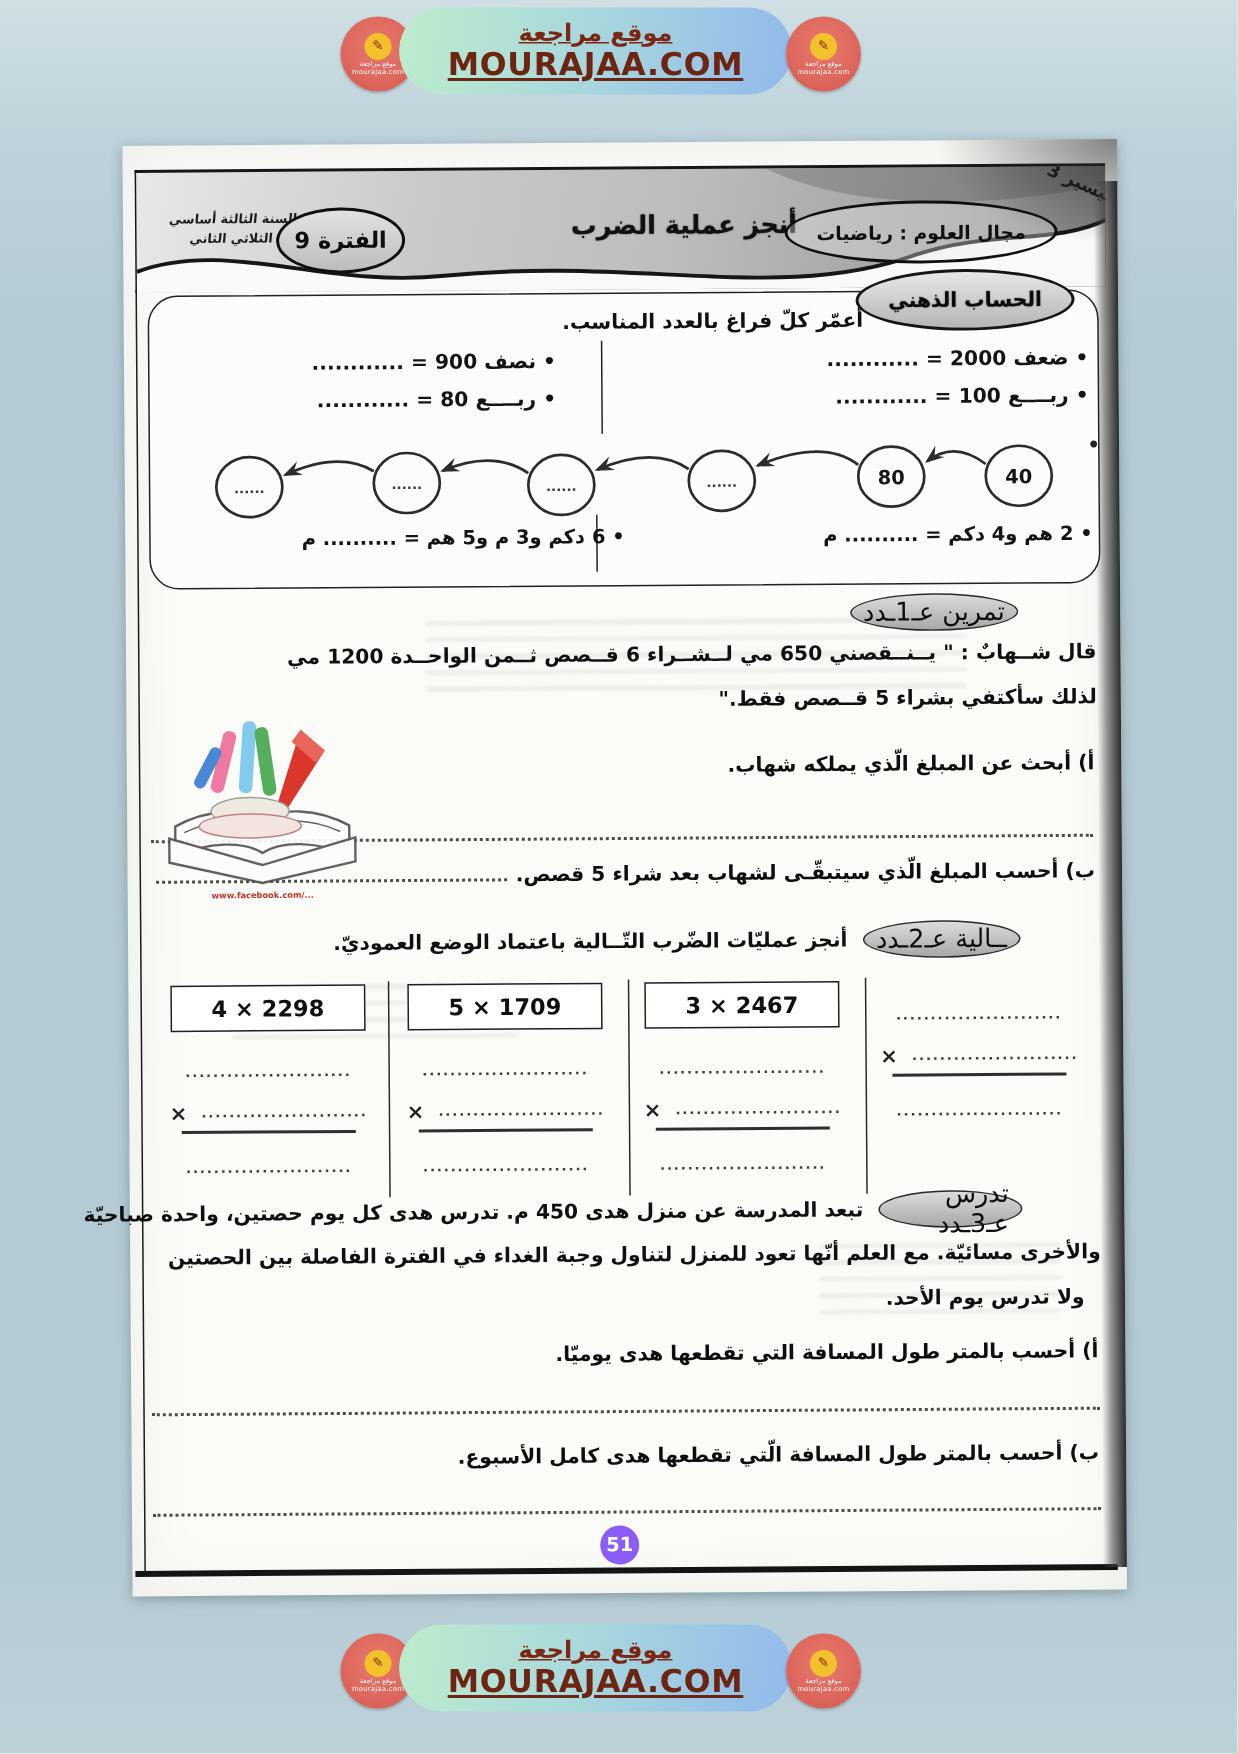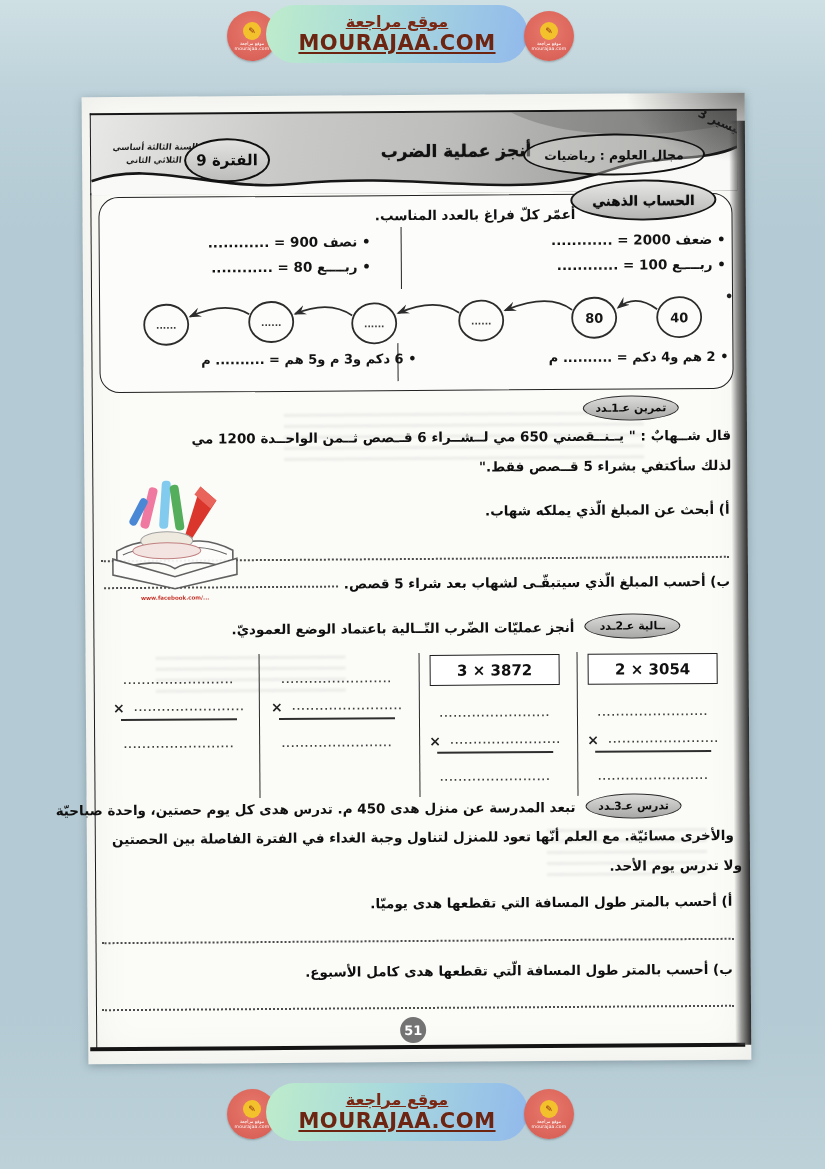--- a/index.html
+++ b/index.html
@@ -65,21 +65,21 @@
   .mm-item.colL{padding-right:55px;}
   .mm-div1{position:absolute;left:318px;top:132px;width:0;height:62px;border-left:1.8px solid #222;}
   .mm-div2{position:absolute;left:314px;top:248px;width:0;height:38px;border-left:1.8px solid #222;}
   .numline{position:absolute;left:8px;top:192px;}
   .mm-conv{position:absolute;top:256px;font-size:13px;font-weight:bold;color:#141414;white-space:nowrap;direction:rtl;}
   .mm-conv.right{right:18px;}
   .mm-conv.left{right:330px;}
   
   .ex-badge{min-width:96px;height:25px;padding:0 8px;border:1.5px solid #2a2a2a;border-radius:50%;
     background:linear-gradient(180deg,#dcdcda,#a8a8a6);display:flex;align-items:center;justify-content:center;
-    font-size:11px;font-weight:bold;color:#0d0d0d;box-sizing:border-box;}
+    font-size:17px;font-weight:normal;color:#0d0d0d;box-sizing:border-box;}
   .ex-row{position:absolute;display:flex;direction:rtl;align-items:center;gap:10px;}
   .stmt{position:absolute;direction:rtl;text-align:right;font-size:13.5px;font-weight:bold;color:#101010;white-space:nowrap;}
   .q{position:absolute;direction:rtl;font-size:13.5px;font-weight:bold;color:#0e0e0e;white-space:nowrap;}
   .dotline{position:absolute;border-bottom:2.2px dotted #4c4c4c;height:0;}
   .qb-row{position:absolute;display:flex;direction:rtl;align-items:flex-end;}
   .qb-row .fill{flex:1;border-bottom:2.2px dotted #4c4c4c;margin-bottom:4px;margin-right:6px;}
   
   .mult-wrap{position:absolute;left:14px;top:556px;width:632px;height:146px;display:flex;direction:rtl;}
   .mult-col{width:158px;display:flex;flex-direction:column;align-items:center;}
   .prob-box{width:128px;height:29px;border:1.7px solid #1f1f1f;display:flex;align-items:center;justify-content:center;
@@ -88,21 +88,21 @@
   .wk-row2{display:flex;direction:ltr;align-items:center;width:132px;justify-content:space-between;margin-top:14px;}
   .wk-x{font-size:14px;font-weight:bold;color:#222;}
   .wk-line{width:116px;border-top:2.2px solid #2e2e2e;margin-top:3px;}
   .wk-top{margin-top:24px;}
   .wk-res{margin-top:20px;}
   .col-div{position:absolute;width:0;height:144px;top:558px;border-left:1.7px solid #2a2a2a;}
   
   .watermark{position:absolute;left:20px;top:382px;width:140px;height:122px;opacity:.92;}
   .watermark .url{position:absolute;left:0;bottom:0;width:140px;text-align:center;font-size:5.5px;color:#c02418;font-weight:bold;}
   
-  .page-circle{position:absolute;left:312px;top:922px;width:26px;height:26px;border-radius:50%;background:#737373;
+  .page-circle{position:absolute;left:312px;top:922px;width:26px;height:26px;border-radius:50%;background:#8b5cf6;
     display:flex;align-items:center;justify-content:center;font-size:13px;font-weight:bold;color:#fff;}
 </style>
 </head>
 <body>
 
 <div class="banner" style="top:5px;">
   <div class="logo-badge" style="left:227px;top:6px;">
     <div class="yellow">✎</div>
     <div class="t1">موقع مراجعة</div>
     <div class="t2">mourajaa.com</div>
@@ -221,68 +221,69 @@
     <div class="url">www.facebook.com/...</div>
   </div>
 
   <div class="ex-row" style="right:68px;top:520px;">
     <div class="ex-badge">ــالية عـ2ـدد</div>
     <span class="stmt" style="position:static;">أنجز عمليّات الضّرب التّــالية باعتماد الوضع العموديّ.</span>
   </div>
 
   <div class="mult-wrap">
     <div class="mult-col">
-      <div class="prob-box">2 × 3054</div>
       <div class="wk-dots wk-top">........................</div>
       <div class="wk-row2">
           <span class="wk-x">×</span>
           <span class="wk-dots">........................</span>
         </div>
       <div class="wk-line"></div>
       <div class="wk-dots wk-res">........................</div>
     </div>
     <div class="mult-col">
-      <div class="prob-box">3 × 3872</div>
+      <div class="prob-box">3 × 2467</div>
       <div class="wk-dots wk-top">........................</div>
       <div class="wk-row2">
           <span class="wk-x">×</span>
           <span class="wk-dots">........................</span>
         </div>
       <div class="wk-line"></div>
       <div class="wk-dots wk-res">........................</div>
     </div>
     <div class="mult-col">
+      <div class="prob-box">5 × 1709</div>
       <div class="wk-dots wk-top">........................</div>
       <div class="wk-row2">
           <span class="wk-x">×</span>
           <span class="wk-dots">........................</span>
         </div>
       <div class="wk-line"></div>
       <div class="wk-dots wk-res">........................</div>
     </div>
     <div class="mult-col">
+      <div class="prob-box">4 × 2298</div>
       <div class="wk-dots wk-top">........................</div>
       <div class="wk-row2">
           <span class="wk-x">×</span>
           <span class="wk-dots">........................</span>
         </div>
       <div class="wk-line"></div>
       <div class="wk-dots wk-res">........................</div>
     </div>
   </div>
   <div class="col-div" style="left:173px;"></div>
   <div class="col-div" style="left:333px;"></div>
   <div class="col-div" style="left:491px;"></div>
 
   <div class="ex-row" style="right:68px;top:700px;">
     <div class="ex-badge">تدرس عـ3ـدد</div>
     <span class="stmt" style="position:static;">تبعد المدرسة عن منزل هدى 450 م. تدرس هدى كل يوم حصتين، واحدة صباحيّة</span>
   </div>
   <div class="stmt" style="right:16px;top:734px;">والأخرى مسائيّة. مع العلم أنّها تعود للمنزل لتناول وجبة الغداء في الفترة الفاصلة بين الحصتين</div>
-  <div class="stmt" style="right:8px;top:764px;">ولا تدرس يوم الأحد.</div>
+  <div class="stmt" style="right:27px;top:764px;">ولا تدرس يوم الأحد.</div>
   <div class="q" style="right:18px;top:800px;">أ) أحسب بالمتر طول المسافة التي تقطعها هدى يوميّا.</div>
   <div class="dotline" style="left:14px;top:845px;width:632px;"></div>
   <div class="q" style="right:18px;top:868px;">ب) أحسب بالمتر طول المسافة الّتي تقطعها هدى كامل الأسبوع.</div>
   <div class="dotline" style="left:14px;top:912px;width:632px;"></div>
 
   <div class="page-circle">51</div>
 </div>
 
 <div class="banner" style="top:1081px;">
   <div class="logo-badge" style="left:227px;top:8px;">

